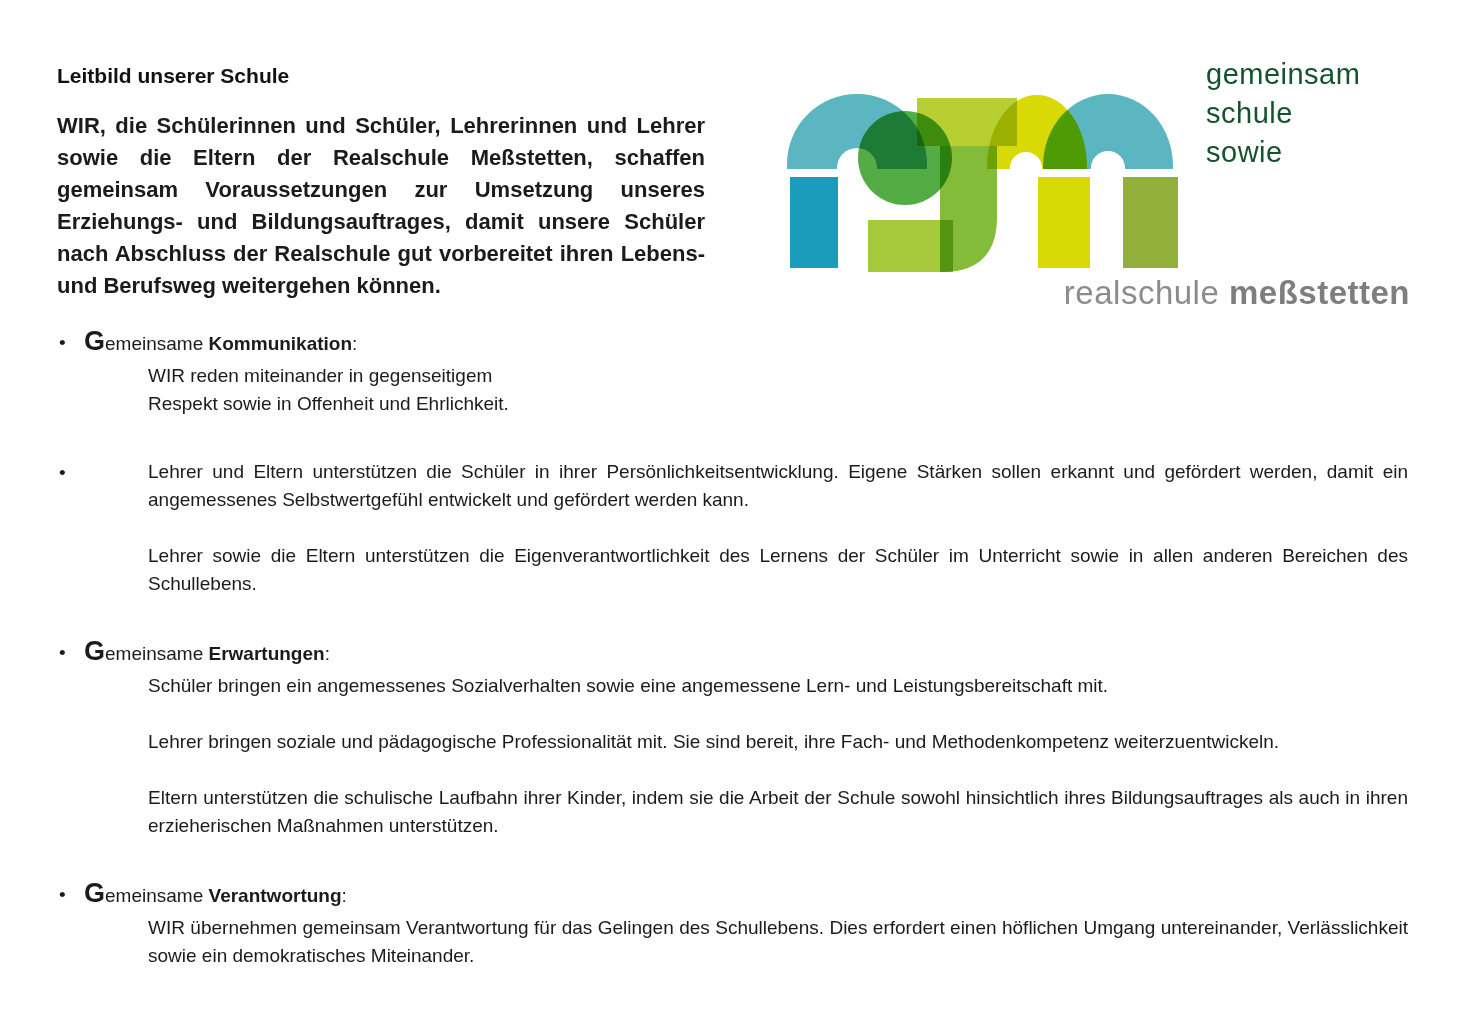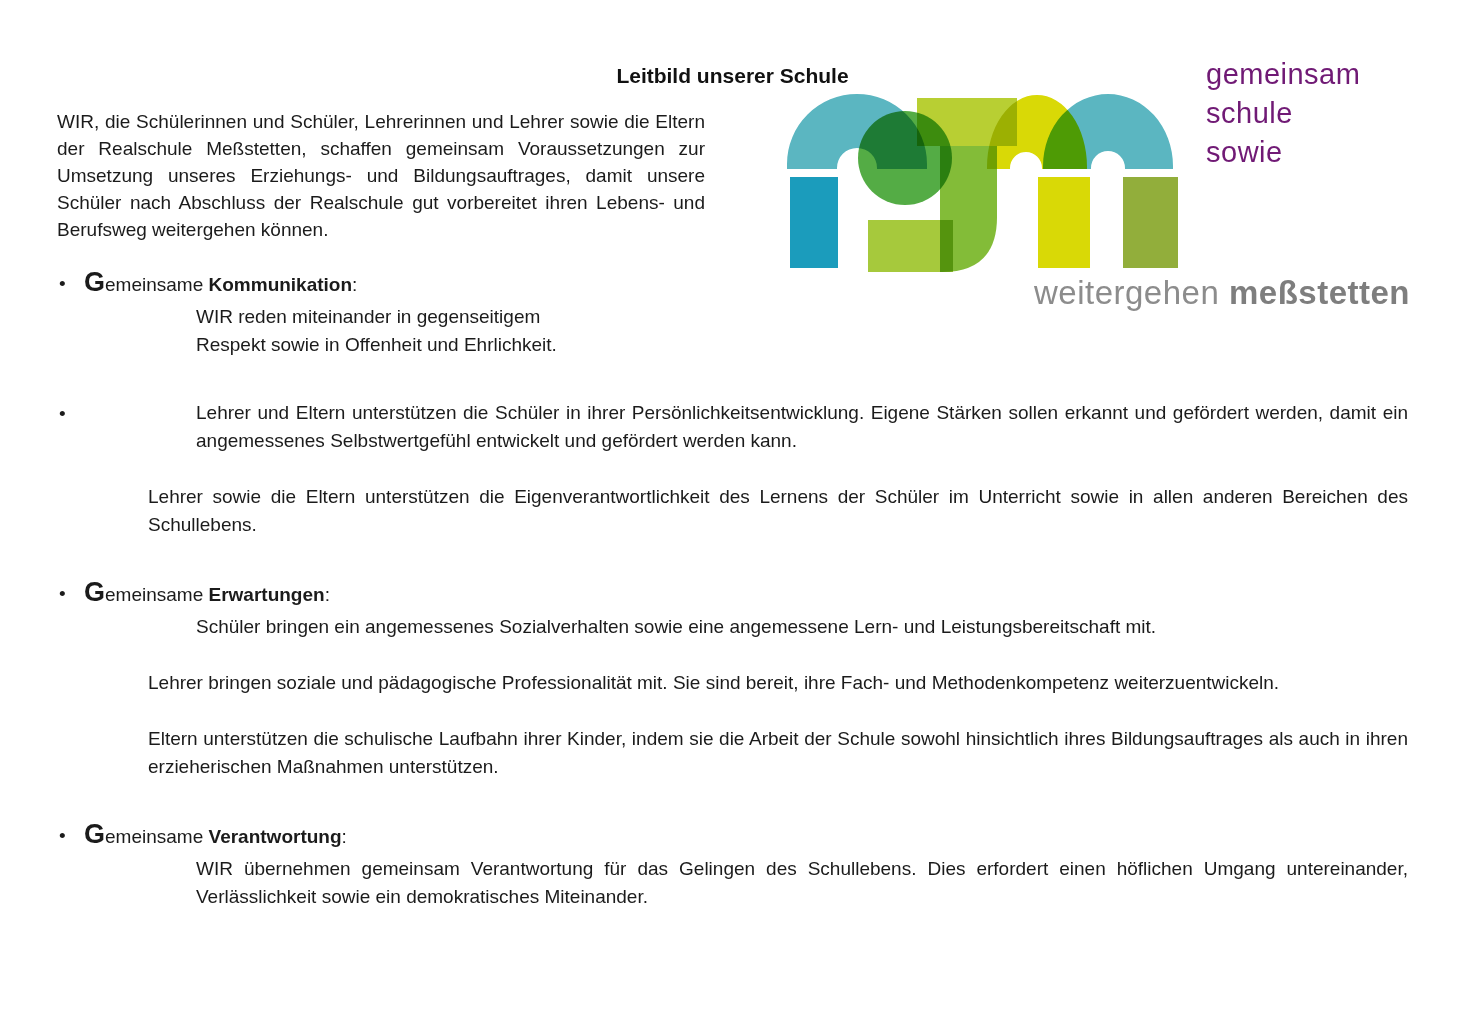--- a/index.html
+++ b/index.html
@@ -1,41 +1,41 @@
 <!DOCTYPE html>
 <html><head>
 <meta charset="utf-8">
 <style>
   html,body{margin:0;padding:0;background:#ffffff;}
   body{
     width:1466px;height:1034px;position:relative;overflow:hidden;
     font-family:"Liberation Sans",sans-serif;color:#1b1b1b;
   }
   .content{position:absolute;left:57px;top:64px;width:1351px;}
-  .doc-title{font-size:21px;font-weight:bold;margin:0 0 20px 0;color:#111;text-align:center;}
-  .intro{width:648px;text-align:justify;font-size:19px;line-height:27px;}
+  .doc-title{font-size:21px;font-weight:bold;margin:0 0 20px 0;color:#111;}
+  .intro{width:648px;text-align:justify;font-size:22px;line-height:32px;font-weight:bold;}
 
   
   .logo{position:absolute;left:785px;top:55px;width:625px;height:265px;}
   .logo svg{position:absolute;left:0;top:33px;}
   .tagline{position:absolute;left:421px;top:0;font-size:29px;line-height:39px;letter-spacing:0.5px;}
   .brand{position:absolute;top:219px;left:0;width:625px;text-align:right;font-size:33px;color:#8c8c8c;letter-spacing:0.5px;}
   .brand .bold{font-weight:bold;color:#7e7e7e;text-align:center;}
 
   
   .sections{list-style:none;margin:26px 0 0 0;padding:0;}
   .sections li{position:relative;padding-left:27px;margin-top:40px;}
   .sections li:first-child{margin-top:0;}
   .bullet{position:absolute;left:2px;top:4px;font-size:19px;}
   .sec-head{font-size:19px;line-height:26px;}
   .lead-g{font-size:27px;font-weight:bold;line-height:26px;}
   .keyword{font-weight:bold;}
   .paras{margin-left:64px;}
   .paras p{margin:28px 0 0 0;font-size:19px;line-height:28px;}
-  .paras p:first-child{margin-top:5px;margin-left:48px;}
+  .paras p:first-child{margin-top:5px;}
   .paras p.justify{text-align:justify;}
   .paras p.narrow{max-width:400px;}
 </style>
 </head>
 <body>
 
 <div class="logo">
   <svg width="400" height="185" viewBox="0 0 400 185" aria-hidden="true">
 
     <path d="M2,81 V76 A70,70 0 0 1 142,76 V81 H92 V80 A20,20 0 0 0 52,80 V81 Z" style="mix-blend-mode:multiply" fill="#5bb6c1"></path>
@@ -46,27 +46,27 @@
 
     <rect x="5" y="89" width="48" height="91" style="mix-blend-mode:multiply" fill="#1b9cbc"></rect>
     <rect x="253" y="89" width="52" height="91" style="mix-blend-mode:multiply" fill="#d9d906"></rect>
     <rect x="338" y="89" width="55" height="91" style="mix-blend-mode:multiply" fill="#92ae3b"></rect>
 
     <rect x="132" y="10" width="100" height="48" style="mix-blend-mode:multiply" fill="#b8cf33"></rect>
     <circle cx="120" cy="70" r="47" style="mix-blend-mode:multiply" fill="#54ac45"></circle>
     <path d="M155,58 H212 V129 Q212,184 157,184 H155 Z" style="mix-blend-mode:multiply" fill="#83bc38"></path>
     <rect x="83" y="132" width="85" height="52" style="mix-blend-mode:multiply" fill="#a6c93c"></rect>
   </svg>
-  <div class="tagline" style="color:#701a75;">
+  <div class="tagline" style="color:#14532d;">
     <div>gemeinsam</div>
     <div>schule</div>
     <div>sowie</div>
   </div>
   <div class="brand">
-    <span>weitergehen </span><span class="bold">meßstetten</span>
+    <span>realschule </span><span class="bold">meßstetten</span>
   </div>
 </div>
 
 <div class="content">
   <h1 class="doc-title">Leitbild unserer Schule</h1>
 
   <p class="intro">WIR, die Schülerinnen und Schüler, Lehrerinnen und Lehrer sowie die Eltern der Realschule Meßstetten, schaffen gemeinsam Voraussetzungen zur Umsetzung unseres Erziehungs- und Bildungsauftrages, damit unsere Schüler nach Abschluss der Realschule gut vorbereitet ihren Lebens- und Berufsweg weitergehen können.</p>
 
   <ul class="sections">
 

